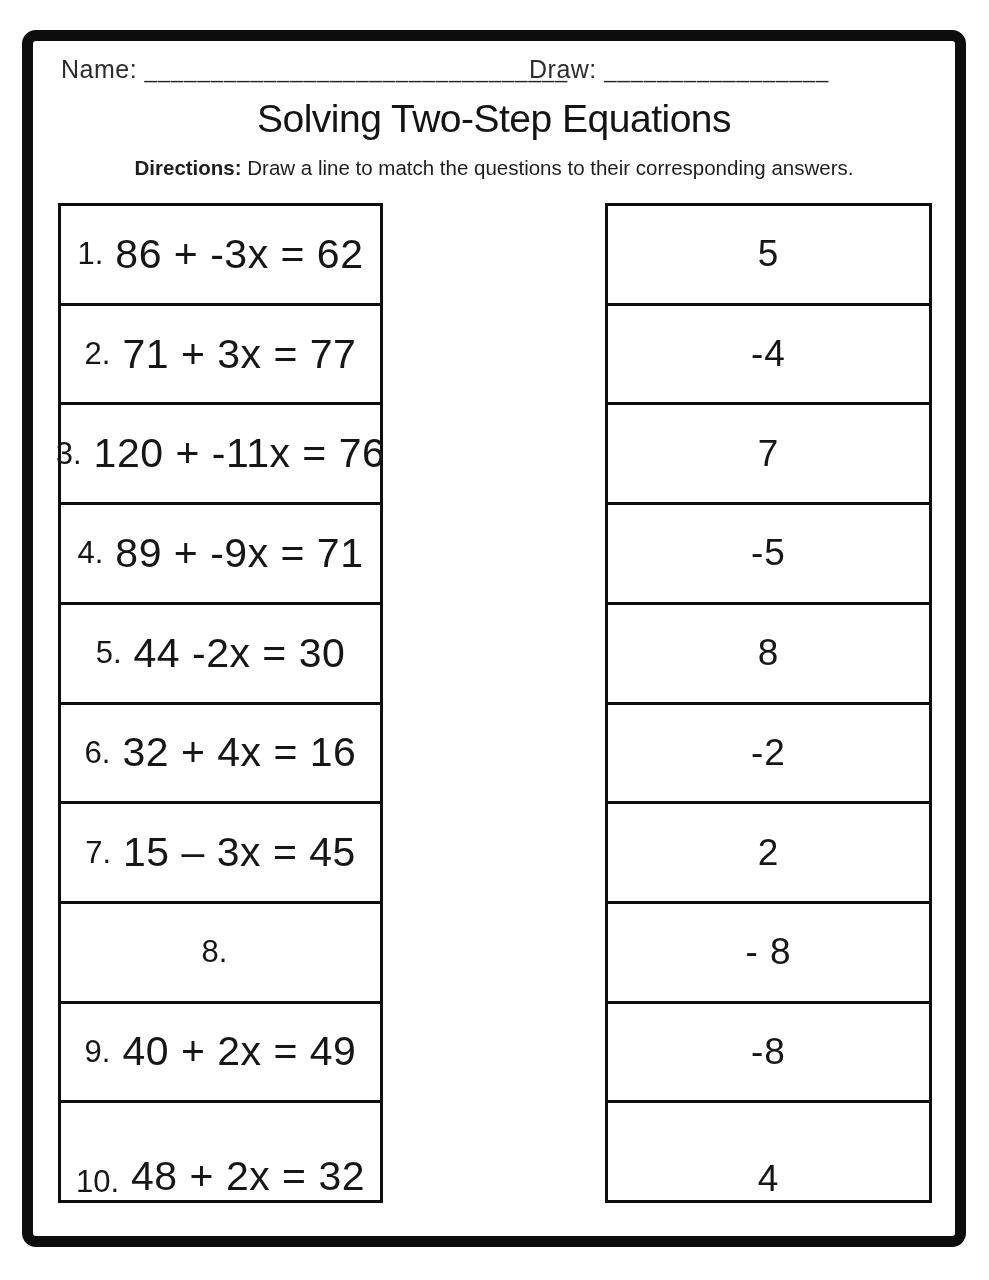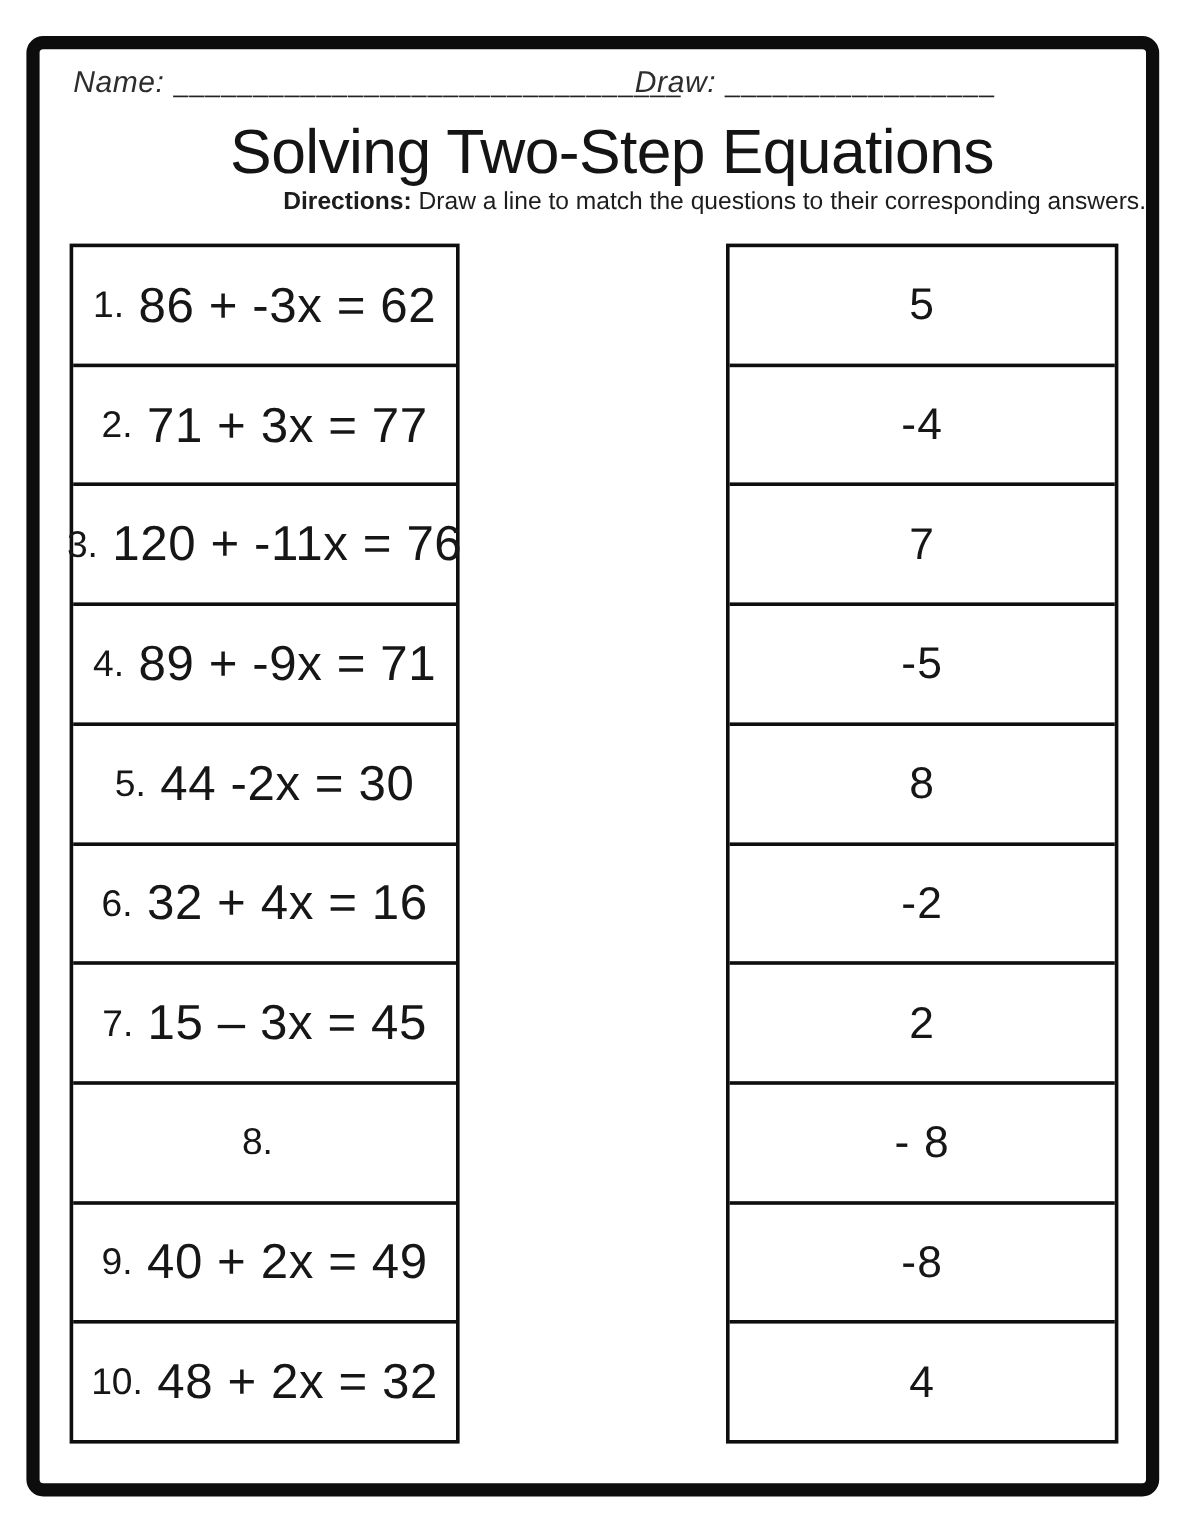--- a/index.html
+++ b/index.html
@@ -24,45 +24,44 @@
     position: absolute;
     left: 28px; top: 14px;
     width: 866px;
     font-size: 25px;
     color: #2d2d2d;
     white-space: nowrap;
     letter-spacing: 0.5px;
   }
   .name-group { position: absolute; left: 0; top: 0; }
   .date-group { position: absolute; left: 468px; top: 0; }
-  .field-label { color: #2d2d2d; font-style: italic; }
+  .field-label { color: #2d2d2d; }
   .write-line {
     color: #232323;
     font-size: 22px;
     letter-spacing: 1px;
     margin-top: 28px;
   }
   
   .title {
     position: absolute;
     top: 56px; left: 0;
     width: 100%;
     text-align: center;
-    font-size: 52px;
+    font-size: 39px;
     letter-spacing: -0.5px;
     color: #141414;
     font-weight: 400;
-    margin-left: 16px;
   }
   
   .directions {
     position: absolute;
     top: 115px; left: 0;
     width: 100%;
-    text-align: right;
+    text-align: center;
     font-size: 20.5px;
     color: #1d1d1d;
     white-space: nowrap;
   }
   .directions-label { font-weight: 700; }
   
   .match-table {
     position: absolute;
     top: 162px;
     height: 1000px;
@@ -74,21 +73,21 @@
   .questions-table { left: 25px;  width: 325px; }
   .answers-table   { left: 572px; width: 327px; }
   .match-row {
     flex: 1 1 0;
     display: flex;
     align-items: center;
     justify-content: center;
     border-bottom: 3px solid #0e0e0e;
     white-space: nowrap;
   }
-  .match-row:last-child { border-bottom: none; }
+  .match-row:last-child { border-bottom: none; align-items: flex-end; }
   .q-num {
     font-size: 31px;
     margin-right: 12px;
     color: #161616;
   }
   .q-eq {
     font-size: 41px;
     letter-spacing: 0.5px;
     color: #161616;
   }

